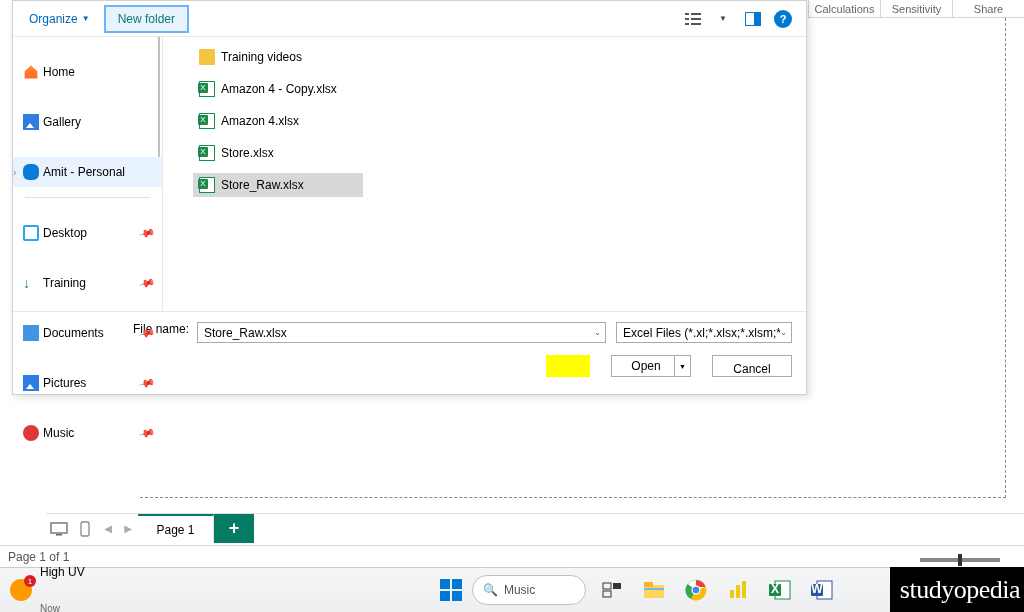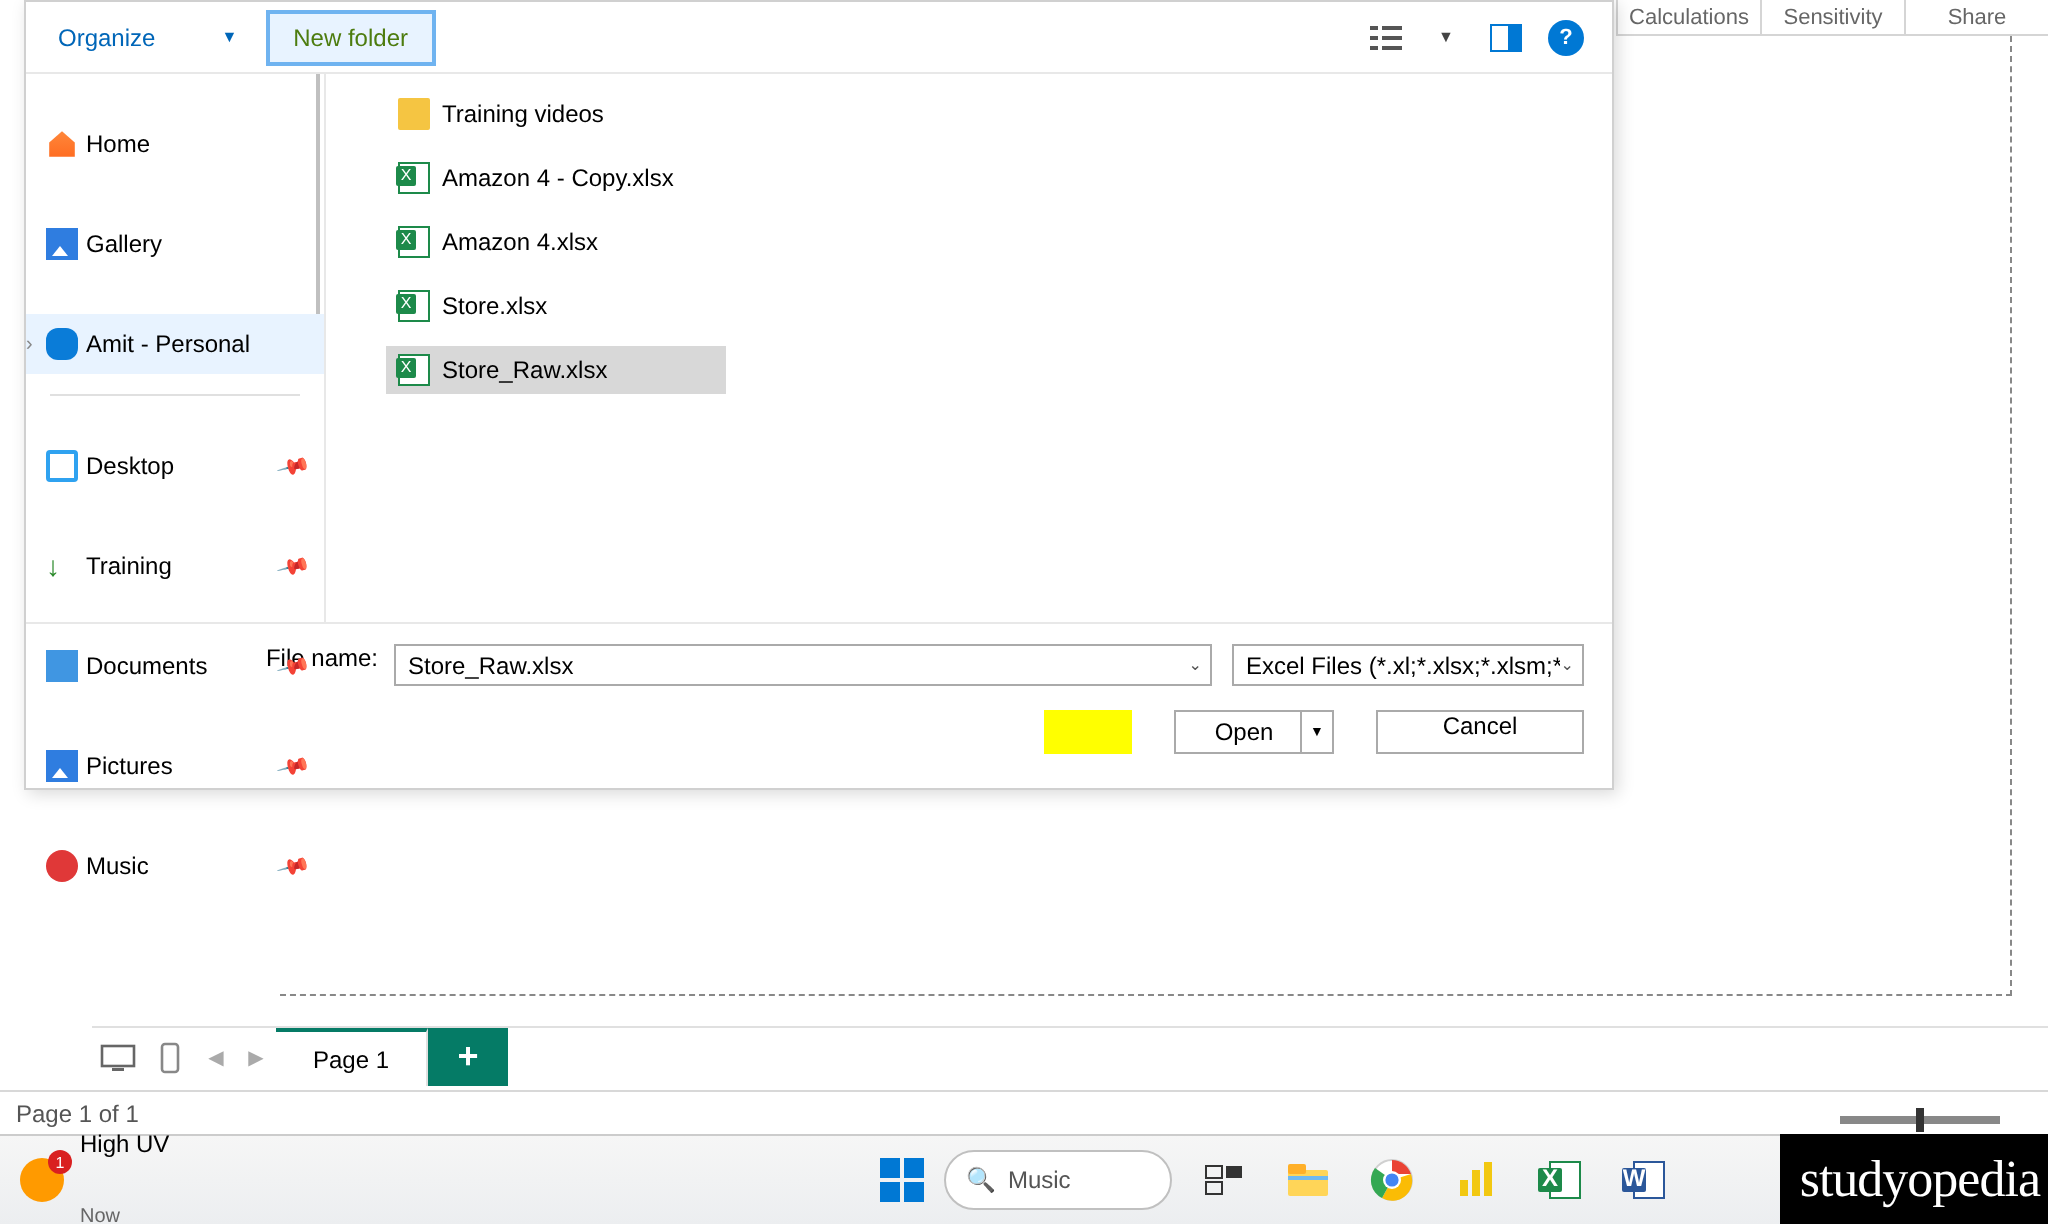--- a/index.html
+++ b/index.html
@@ -1,23 +1,23 @@
 <!DOCTYPE html>
 <html><head>
 <meta charset="utf-8">
 <style>
 * { margin: 0; padding: 0; box-sizing: border-box; font-family: 'Segoe UI', Tahoma, sans-serif; font-size: 12px; }
 body { width: 1024px; height: 612px; background: #fff; position: relative; overflow: hidden; }
 
 
 .dialog { position: absolute; top: 0; left: 12px; width: 795px; height: 395px; background: #fff; border: 1px solid #d0d0d0; box-shadow: 2px 2px 8px rgba(0,0,0,0.15); z-index: 10; }
 .toolbar { height: 36px; display: flex; align-items: center; padding: 0 6px; border-bottom: 1px solid #e8e8e8; }
-.org-btn { height: 28px; padding: 0 10px; display: flex; align-items: center; color: #0066b8; background: transparent; border: none; cursor: pointer; gap: 29px; }
+.org-btn { height: 28px; padding: 0 10px; display: flex; align-items: center; color: #0066b8; background: transparent; border: none; cursor: pointer; }
 .org-btn .caret { margin-left: 4px; font-size: 8px; }
-.newf-btn { height: 28px; padding: 0 12px; margin-left: 4px; color: #4d7c0f; background: #e8f3ff; border: 2px solid #6fb3f0; cursor: pointer; }
+.newf-btn { height: 28px; padding: 0 12px; margin-left: 4px; color: #0f766e; background: #e8f3ff; border: 2px solid #6fb3f0; cursor: pointer; }
 .tb-right { margin-left: auto; display: flex; align-items: center; gap: 12px; padding-right: 8px; }
 .tb-ic { width: 18px; height: 18px; display: flex; align-items: center; justify-content: center; color: #444; cursor: pointer; }
 .tb-ic.blue { color: #0078d4; }
 .tb-ic.help { width: 18px; height: 18px; border-radius: 50%; background: #0078d4; color: #fff; font-weight: bold; font-size: 11px; }
 
 .body-area { display: flex; height: 274px; }
 .sidebar { width: 150px; border-right: 1px solid #e8e8e8; position: relative; }
 .navline { position: absolute; right: 2px; top: 0; width: 2px; height: 140px; background: #c0c0c0; }
 .nav-item { display: flex; align-items: center; height: 30px; padding: 0 0 0 30px; cursor: pointer; position: relative; margin-top: 20px; }
 .nav-item.sel { background: #e8f3ff; }
@@ -35,21 +35,21 @@
 .fn-row { display: flex; align-items: flex-start; padding: 0 14px; }
 .fn-label { width: 170px; text-align: right; padding-right: 8px; }
 .fn-input { flex: 1; height: 21px; border: 1px solid #aaa; padding: 0 4px 0 6px; display: flex; align-items: center; justify-content: space-between; }
 .fn-input .caret { font-size: 8px; color: #555; }
 .ft-select { width: 176px; height: 21px; border: 1px solid #aaa; margin-left: 10px; padding: 0 4px 0 6px; display: flex; align-items: center; justify-content: space-between; }
 .ft-select .caret { font-size: 8px; color: #555; }
 .btn-row { display: flex; justify-content: flex-end; gap: 21px; padding: 12px 14px 0 0; }
 .yellow { width: 44px; height: 22px; background: #ffff00; }
 .btn-open { width: 80px; height: 22px; border: 1px solid #aaa; background: #fff; display: flex; align-items: center; justify-content: center; position: relative; cursor: pointer; }
 .btn-open .split { position: absolute; right: 0; top: 0; bottom: 0; width: 16px; border-left: 1px solid #aaa; display: flex; align-items: center; justify-content: center; font-size: 7px; }
-.btn-cancel { width: 104px; height: 22px; border: 1px solid #aaa; background: #fff; display: flex; align-items: flex-start; justify-content: center; cursor: pointer; }
+.btn-cancel { width: 80px; height: 22px; border: 1px solid #aaa; background: #fff; display: flex; align-items: flex-end; justify-content: center; cursor: pointer; }
 
 
 .top-cmds { position: absolute; top: 0; left: 808px; right: 0; height: 18px; display: flex; border-bottom: 1px solid #d5d5d5; }
 .top-cmd { flex: 1; display: flex; align-items: center; justify-content: center; color: #666; font-size: 11px; border-left: 1px solid #d5d5d5; cursor: pointer; }
 .canvas-border { position: absolute; top: 18px; left: 140px; right: 18px; height: 480px; border: 1px dashed #888; border-top: none; border-left: none; z-index: 1; }
 .inner-panel { position: absolute; top: 30px; right: 185px; width: 480px; height: 356px; background: #fff; z-index: 2; }
 
 
 .pagetabs { position: absolute; bottom: 69px; left: 46px; right: 0; height: 30px; display: flex; align-items: stretch; border-top: 1px solid #e0e0e0; }
 .pt-ic { width: 26px; display: flex; align-items: center; justify-content: center; color: #777; cursor: pointer; }

